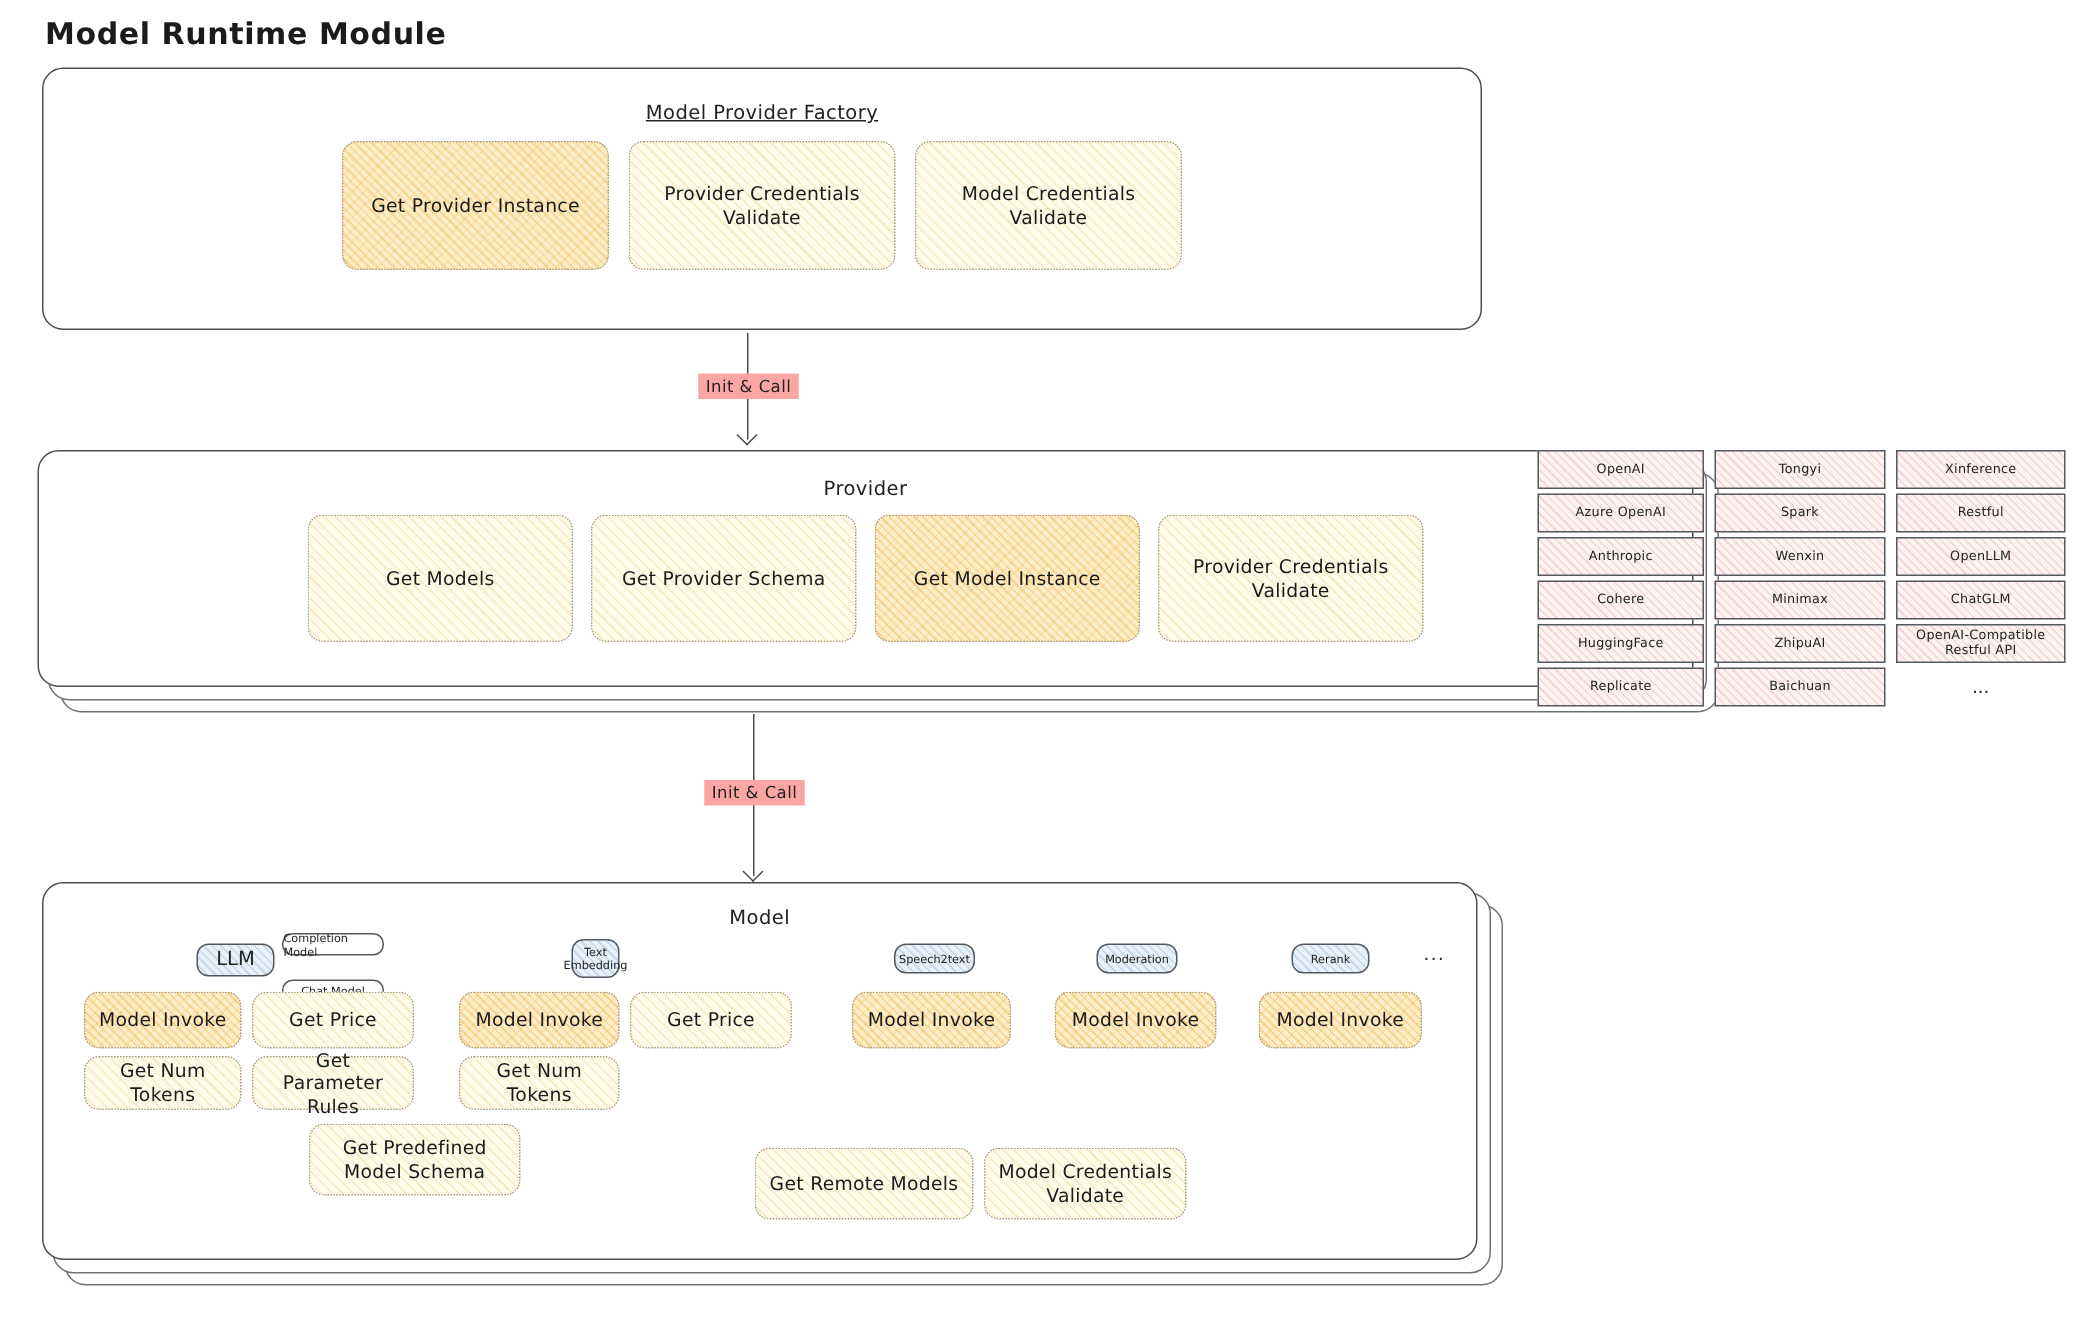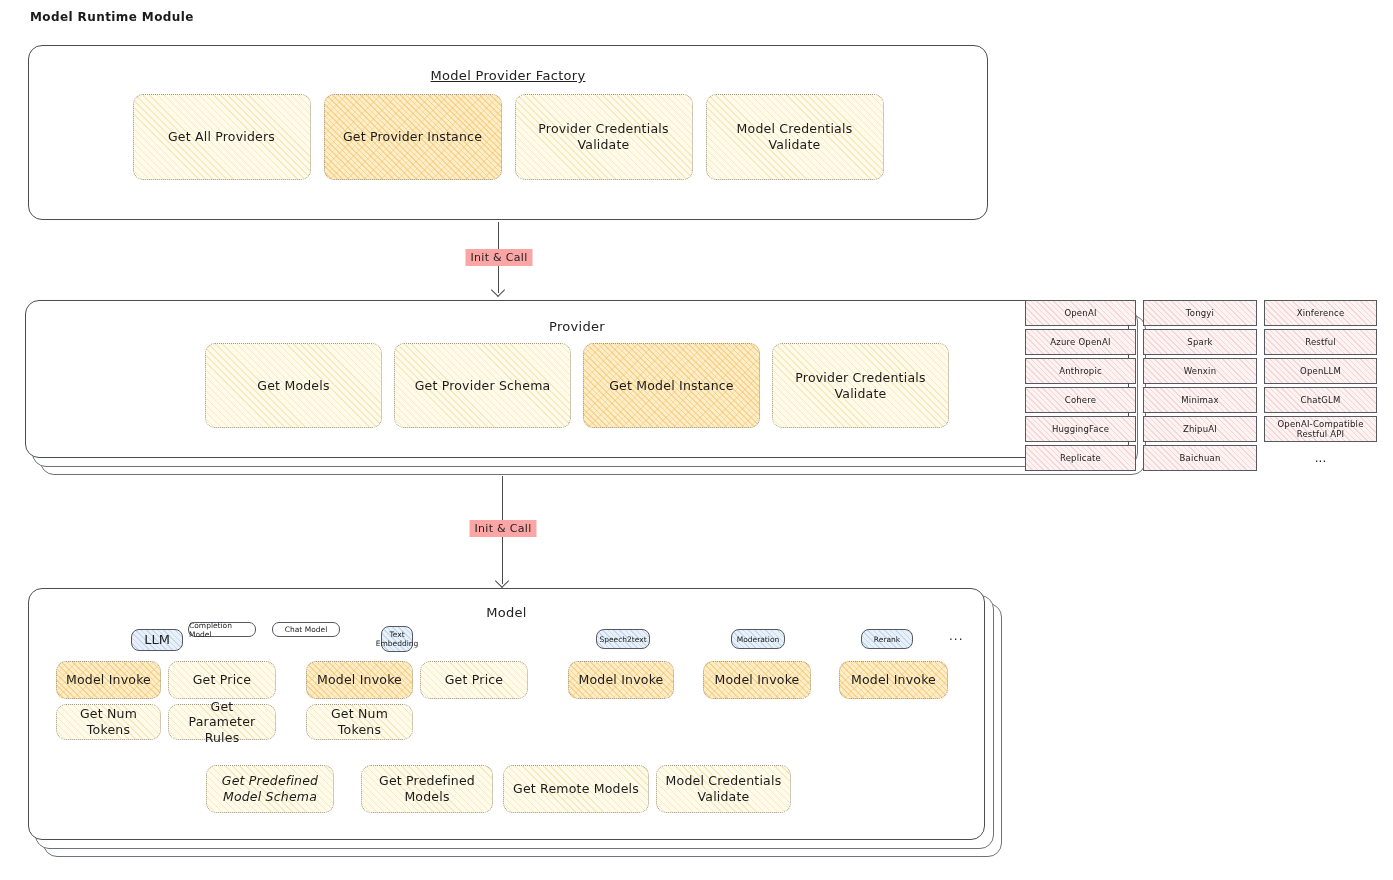--- a/index.html
+++ b/index.html
@@ -1,20 +1,20 @@
 <!DOCTYPE html>
 <html><head>
 <meta charset="utf-8">
 <style>
   html,body{margin:0;padding:0;background:#fff;}
   .canvas{
     position:relative;width:1393px;height:880px;background:#fff;overflow:hidden;
     font-family:"DejaVu Sans",sans-serif;color:#1b1b1b;isolation:isolate;
   }
-  .page-title{position:absolute;left:30px;top:10px;font-size:12px;font-weight:bold;letter-spacing:.4px;}
+  .page-title{position:absolute;left:30px;top:10px;font-size:20px;font-weight:bold;letter-spacing:.4px;}
 
   
   .frame{
     position:absolute;background:#fff;border:1.6px solid #4a4e54;border-radius:14px;box-sizing:border-box;
   }
   .stack::before,.stack::after{
     content:"";position:absolute;top:-1.6px;left:-1.6px;right:-1.6px;bottom:-1.6px;
     background:#fff;border:1.4px solid #6e7278;border-radius:14px;
   }
   .stack::before{transform:translate(8px,8px);z-index:-1;}
@@ -59,21 +59,21 @@
     background-image:repeating-linear-gradient(45deg,rgba(122,162,206,.30) 0,rgba(122,162,206,.30) 1px,transparent 1px,transparent 4px);
     border:1.3px solid #55595f;border-radius:8px;box-sizing:border-box;
     display:flex;align-items:center;justify-content:center;text-align:center;
     font-size:7.5px;line-height:1.2;color:#222;padding:1px 2px;
   }
   .subtag{
     background:#fff;border:1.2px solid #55595f;border-radius:7px;box-sizing:border-box;
     display:flex;align-items:center;justify-content:center;
     font-size:7.5px;color:#222;height:15px;width:68px;
   }
-  .subtags{position:absolute;display:flex;flex-direction:row;gap:16px;}
+  .subtags{position:absolute;display:flex;flex-direction:column;gap:16px;}
 
   .abs{position:absolute;box-sizing:border-box;}
 
   
   .arrow{position:absolute;width:0;border-left:1.5px solid #4a4a4a;}
   .arrow .head{
     position:absolute;bottom:-2px;left:-5.8px;width:9px;height:9px;
     border-left:1.5px solid #4a4a4a;border-bottom:1.5px solid #4a4a4a;transform:rotate(-45deg);
   }
   .arrow-label{
@@ -85,21 +85,20 @@
 </head>
 <body>
 
 <div class="canvas">
 
   <div class="page-title">Model Runtime Module</div>
 
   <div class="frame" style="left:28px;top:45px;width:960px;height:175px;">
     <div class="frame-title" style="margin-top:22px;text-decoration:underline;">Model Provider Factory</div>
     <div class="row" style="gap:13px;margin-top:11px;">
-      <div class="op" style="width:178px;height:86px;">Get All Providers</div>
       <div class="op hl" style="width:178px;height:86px;">Get Provider Instance</div>
       <div class="op" style="width:178px;height:86px;">Provider Credentials Validate</div>
       <div class="op" style="width:178px;height:86px;">Model Credentials Validate</div>
     </div>
   </div>
 
   <div class="arrow" style="left:498px;top:222px;height:71px;">
     <div class="head"></div>
   </div>
   <div class="arrow-label" style="left:499px;top:249px;">Init &amp; Call</div>
@@ -159,19 +158,18 @@
     <div class="op hl abs" style="left:277px;top:72px;width:107px;height:38px;">Model Invoke</div>
     <div class="op abs" style="left:391px;top:72px;width:108px;height:38px;">Get Price</div>
     <div class="op hl abs" style="left:539px;top:72px;width:106px;height:38px;">Model Invoke</div>
     <div class="op hl abs" style="left:674px;top:72px;width:108px;height:38px;">Model Invoke</div>
     <div class="op hl abs" style="left:810px;top:72px;width:109px;height:38px;">Model Invoke</div>
 
     <div class="op abs" style="left:27px;top:115px;width:105px;height:36px;">Get Num Tokens</div>
     <div class="op abs" style="left:139px;top:115px;width:108px;height:36px;">Get Parameter Rules</div>
     <div class="op abs" style="left:277px;top:115px;width:107px;height:36px;">Get Num Tokens</div>
 
-    <div class="op abs" style="left:177px;top:176px;width:128px;height:48px;font-style:italic;">Get Predefined Model Schema</div>
-    <div class="op abs" style="left:332px;top:176px;width:132px;height:48px;">Get Predefined Models</div>
+    <div class="op abs" style="left:177px;top:160px;width:141px;height:48px;">Get Predefined Model Schema</div>
     <div class="op abs" style="left:474px;top:176px;width:146px;height:48px;">Get Remote Models</div>
     <div class="op abs" style="left:627px;top:176px;width:135px;height:48px;">Model Credentials Validate</div>
   </div>
 
 </div>
 
 </body></html>

